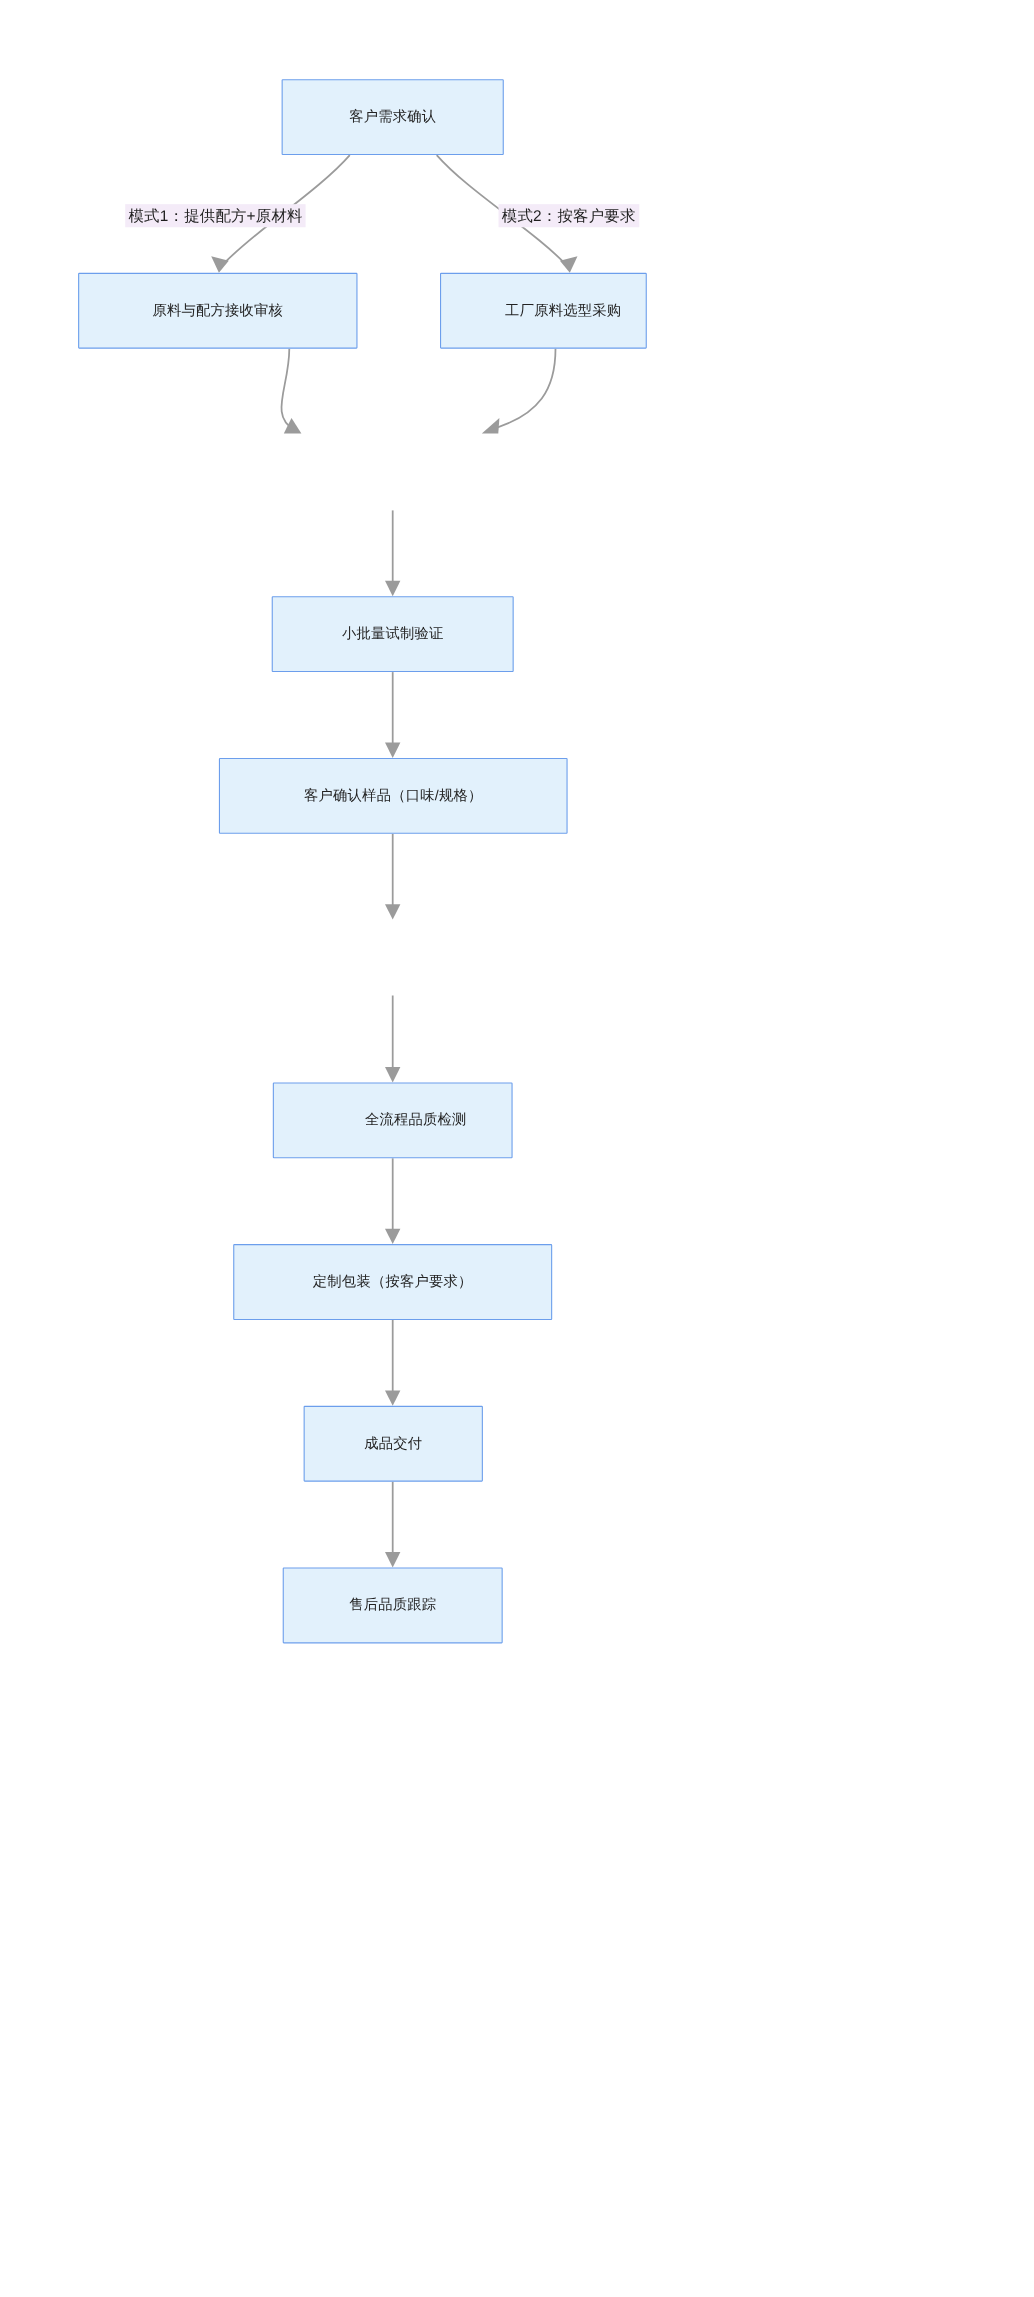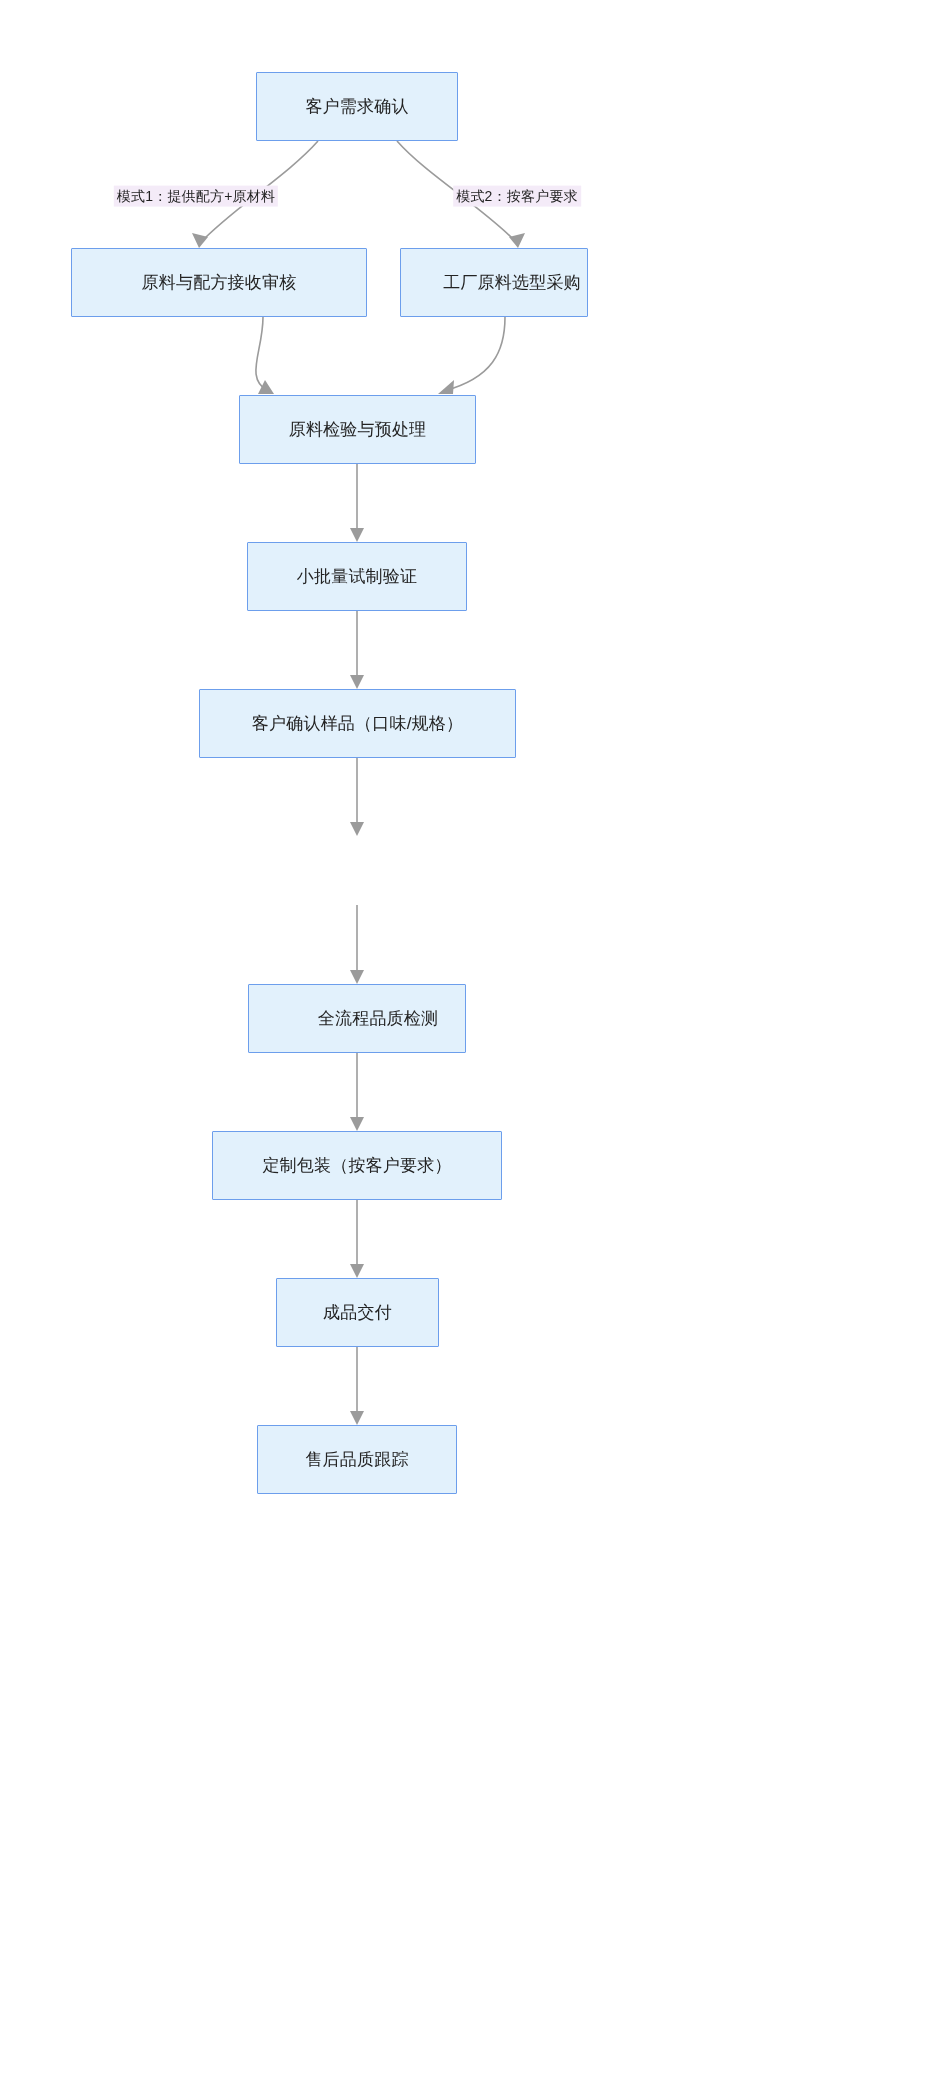--- a/index.html
+++ b/index.html
@@ -39,21 +39,21 @@
   .node {
     position: absolute;
     box-sizing: border-box;
     background: #e2f1fc;
     border: 1.5px solid #6c9eec;
     border-radius: 1px;
     display: flex;
     align-items: center;
     justify-content: center;
     color: #232323;
-    font-size: 17px;
+    font-size: 13px;
     line-height: 1.25;
     letter-spacing: 0.2px;
     white-space: nowrap;
   }
   .node-label {
     display: block;
     text-align: center;
   }
   .edge-label {
     position: absolute;
@@ -120,28 +120,25 @@
     </g>
     <g>
       <path class="edge-path" d="M 357 1347 L 357 1416"></path>
       <polygon class="arrow-head" points="357,1425 350,1411 364,1411"></polygon>
     </g>
   </svg>
 
   <div class="node" style="left: 256px; top: 72px; width: 202px; height: 69px;">
     <span class="node-label">客户需求确认</span>
   </div>
-  <div class="node" style="left: 71px; top: 248px; width: 296px; height: 69px;">
+  <div class="node" style="left: 71px; top: 248px; width: 254px; height: 69px;">
     <span class="node-label">原料与配方接收审核</span>
   </div>
   <div class="node" style="left: 400px; top: 248px; width: 188px; height: 69px; padding-left: 36px;">
     <span class="node-label">工厂原料选型采购</span>
-  </div>
-  <div class="node" style="left: 239px; top: 395px; width: 237px; height: 69px;">
-    <span class="node-label">原料检验与预处理</span>
   </div>
   <div class="node" style="left: 247px; top: 542px; width: 220px; height: 69px;">
     <span class="node-label">小批量试制验证</span>
   </div>
   <div class="node" style="left: 199px; top: 689px; width: 317px; height: 69px; align-items: center;">
     <span class="node-label">客户确认样品（口味/规格）</span>
   </div>
   <div class="node" style="left: 248px; top: 984px; width: 218px; height: 69px; padding-left: 42px;">
     <span class="node-label">全流程品质检测</span>
   </div>

